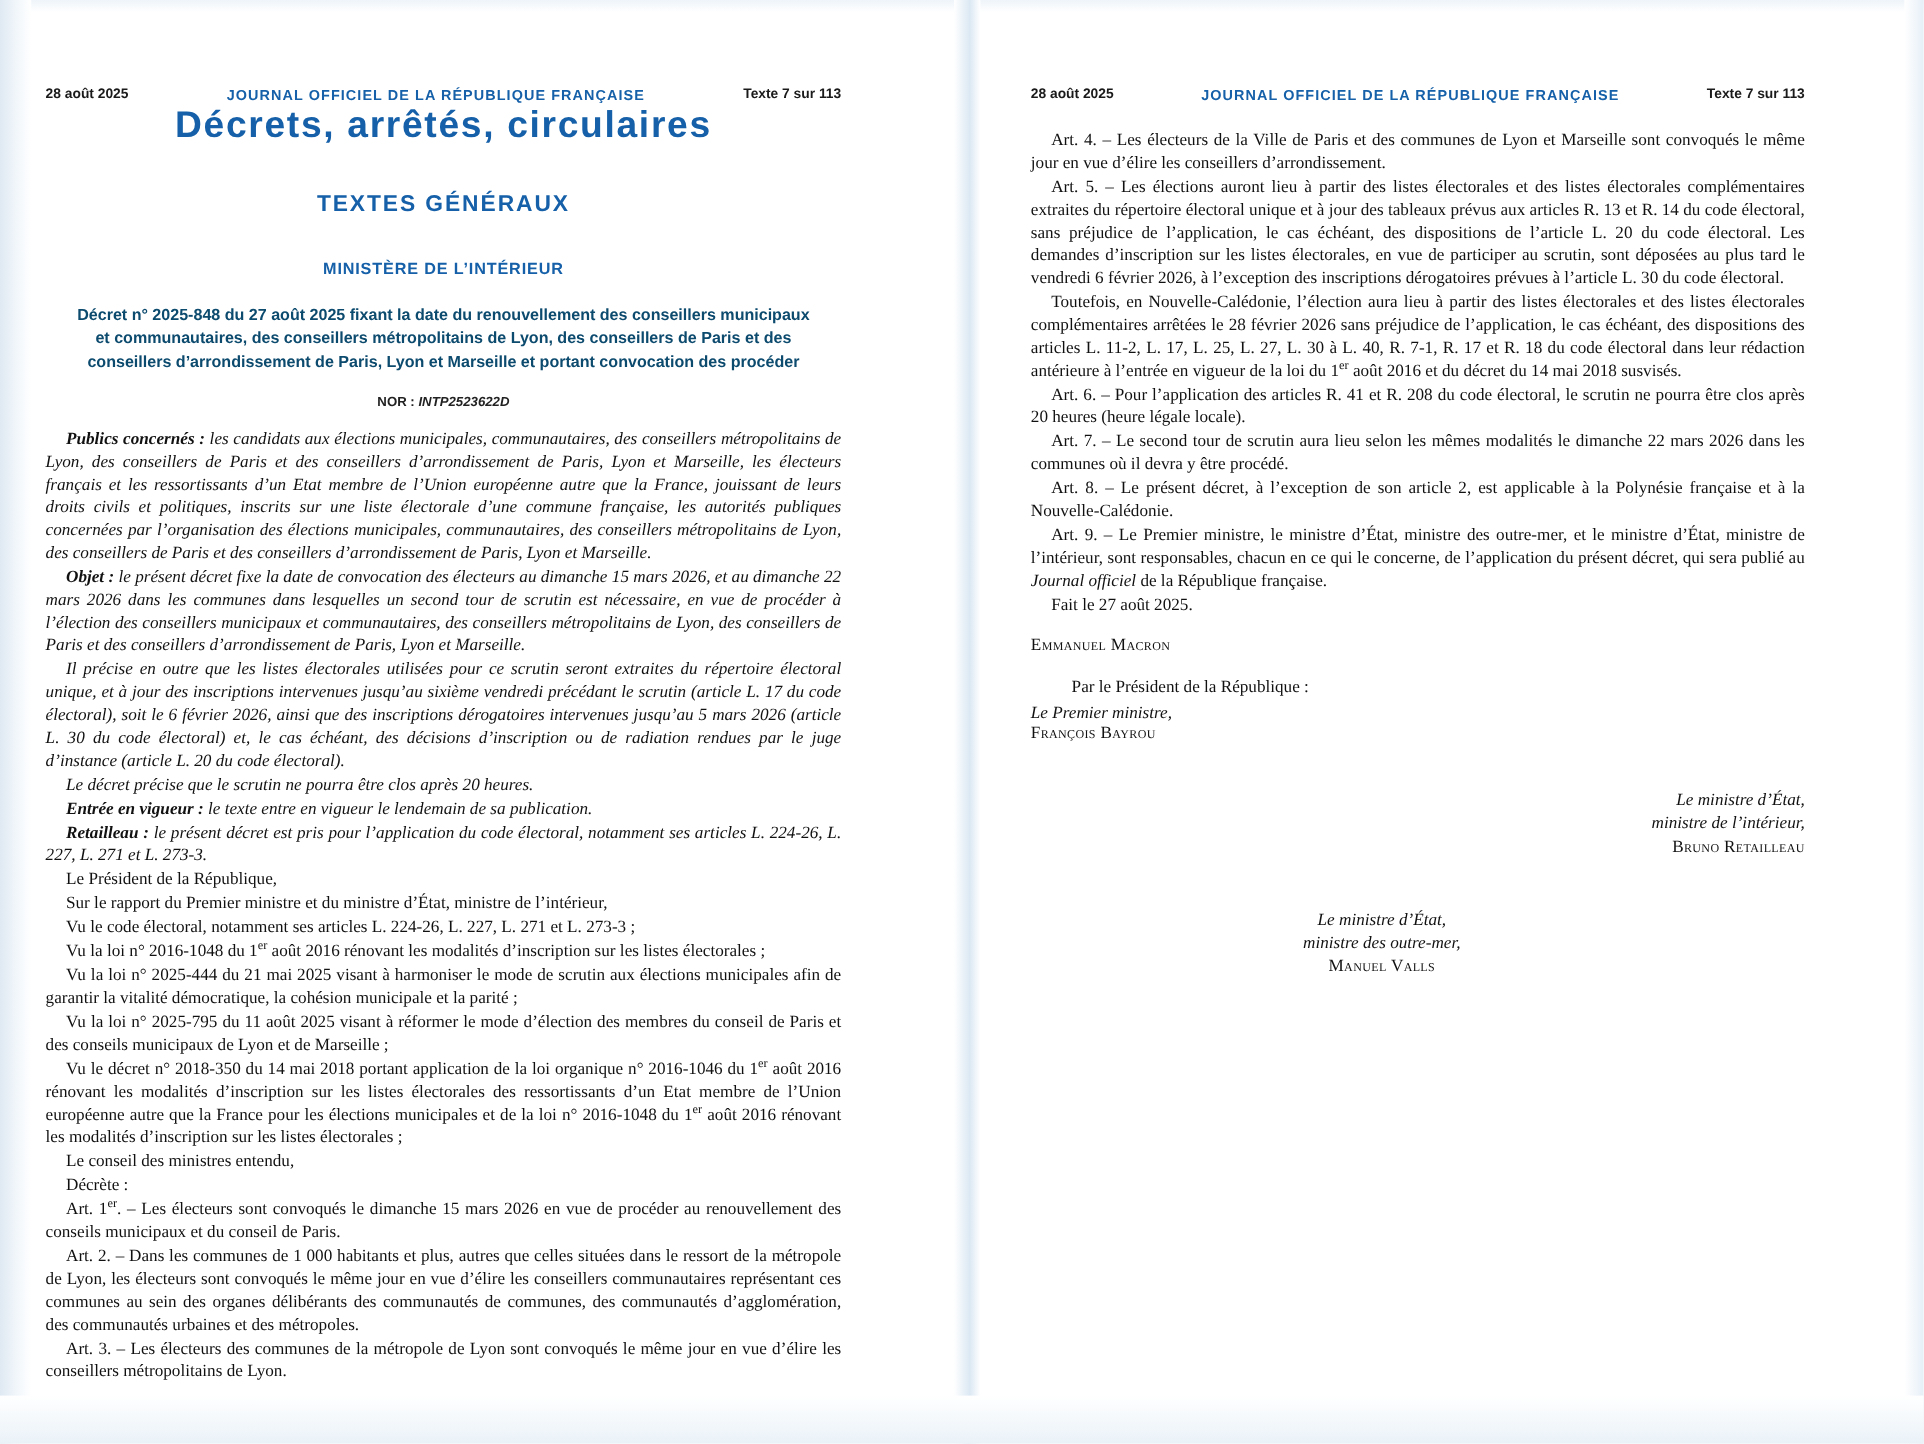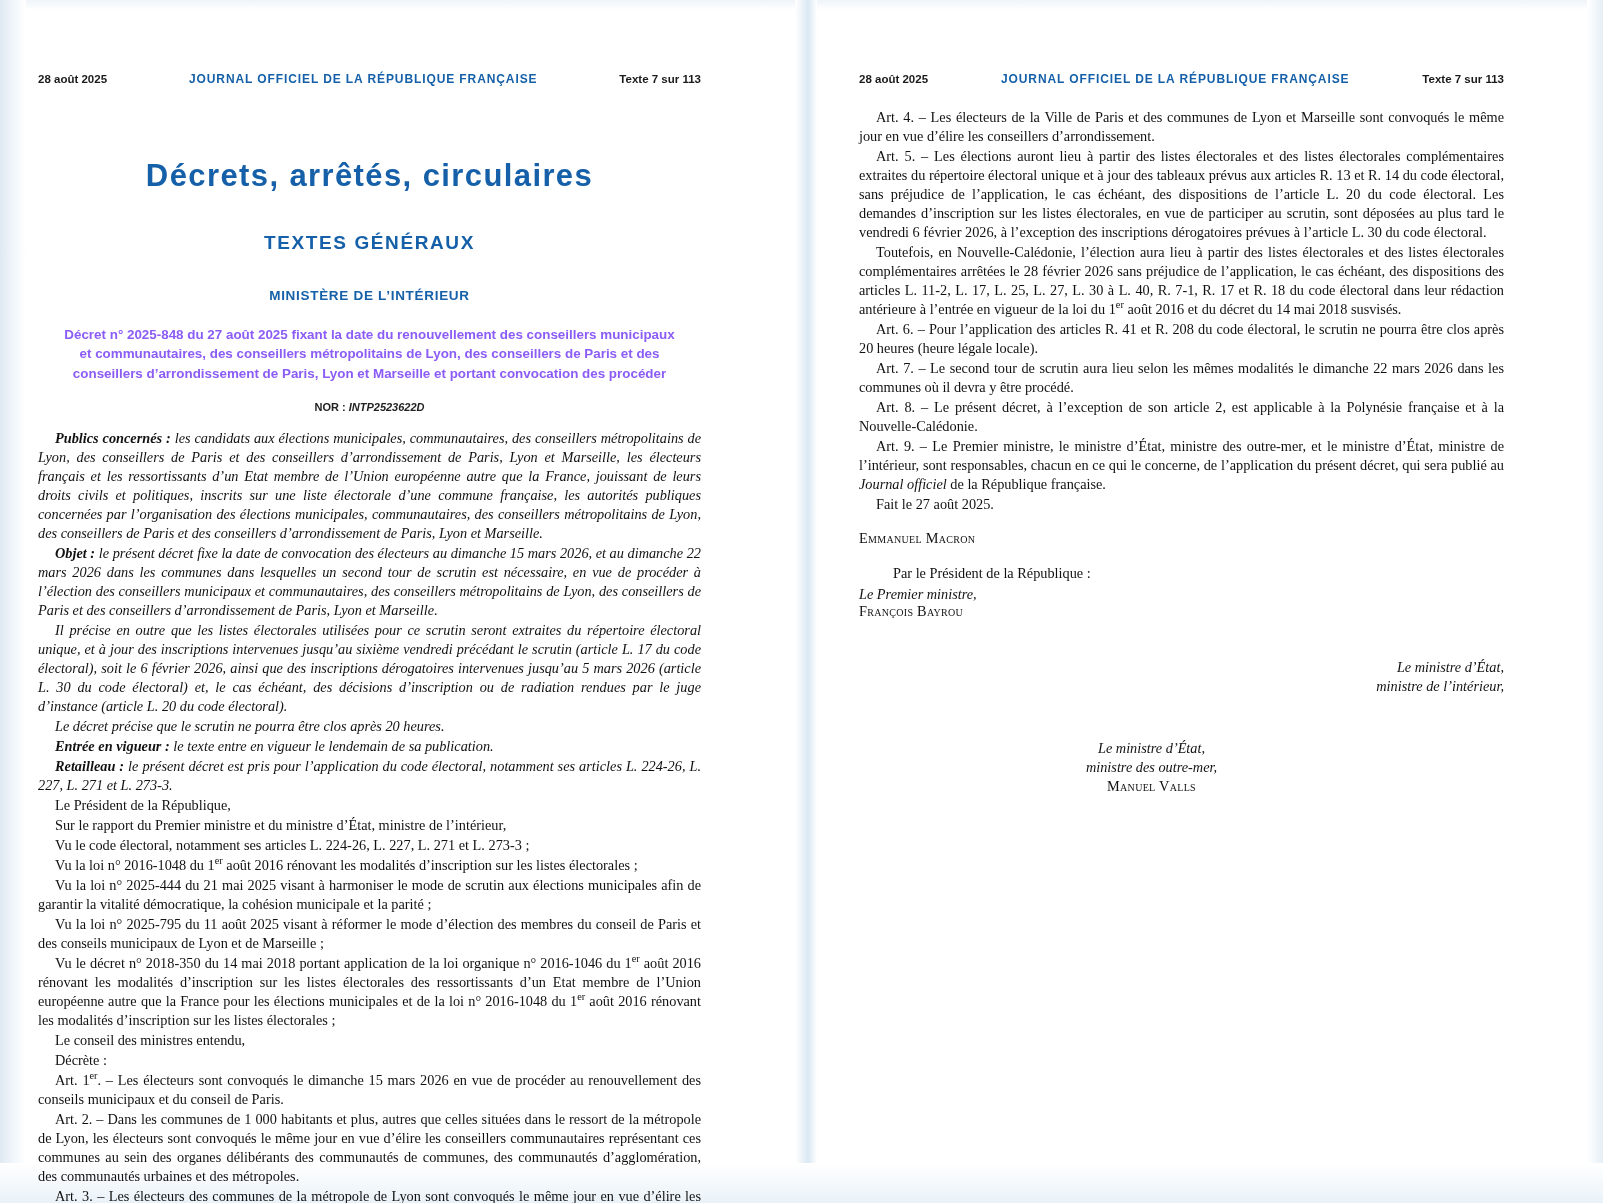--- a/index.html
+++ b/index.html
@@ -89,21 +89,20 @@
   .jo-header .jo-texte { white-space: nowrap; }
 
   
   .doc-title {
     text-align: center;
     color: #1560a8;
     font-family: "Liberation Sans", sans-serif;
     font-weight: bold;
     font-size: 31px;
     letter-spacing: 1.4px;
-    margin-top: 72px;
   }
   .doc-subtitle {
     text-align: center;
     color: #1560a8;
     font-family: "Liberation Sans", sans-serif;
     font-weight: bold;
     font-size: 19px;
     letter-spacing: 1.6px;
     margin-top: 38px;
   }
@@ -116,21 +115,21 @@
     letter-spacing: 0.7px;
     margin-top: 34px;
   }
   .decree-title {
     font-family: "Liberation Sans", sans-serif;
     font-weight: bold;
     font-size: 13.4px;
     line-height: 1.45;
     text-align: center;
     margin-top: 22px;
-    color: #8b5cf6;
+    color: #0c4a6e;
   }
   .decree-title .ln { display: block; }
   .nor {
     text-align: center;
     font-family: "Liberation Sans", sans-serif;
     font-size: 11px;
     font-weight: bold;
     margin-top: 18px;
     color: #222;
   }
@@ -301,20 +300,21 @@
 
       <div class="sig-right sig-name">Emmanuel Macron</div>
 
       <div class="sig-par">Par le Président de la République :</div>
       <div class="sig-role" style="text-indent:0;">Le Premier ministre,</div>
       <div class="sig-name">François Bayrou</div>
 
       <div class="sig-group-right">
         <div class="sig-role">Le ministre d’État,</div>
         <div class="sig-role">ministre de l’intérieur,</div>
+        <div class="sig-name">Bruno Retailleau</div>
       </div>
 
       <div class="sig-group-center">
         <div class="sig-role">Le ministre d’État,</div>
         <div class="sig-role">ministre des outre-mer,</div>
         <div class="sig-name">Manuel Valls</div>
       </div>
 
     </div>
   </div>

